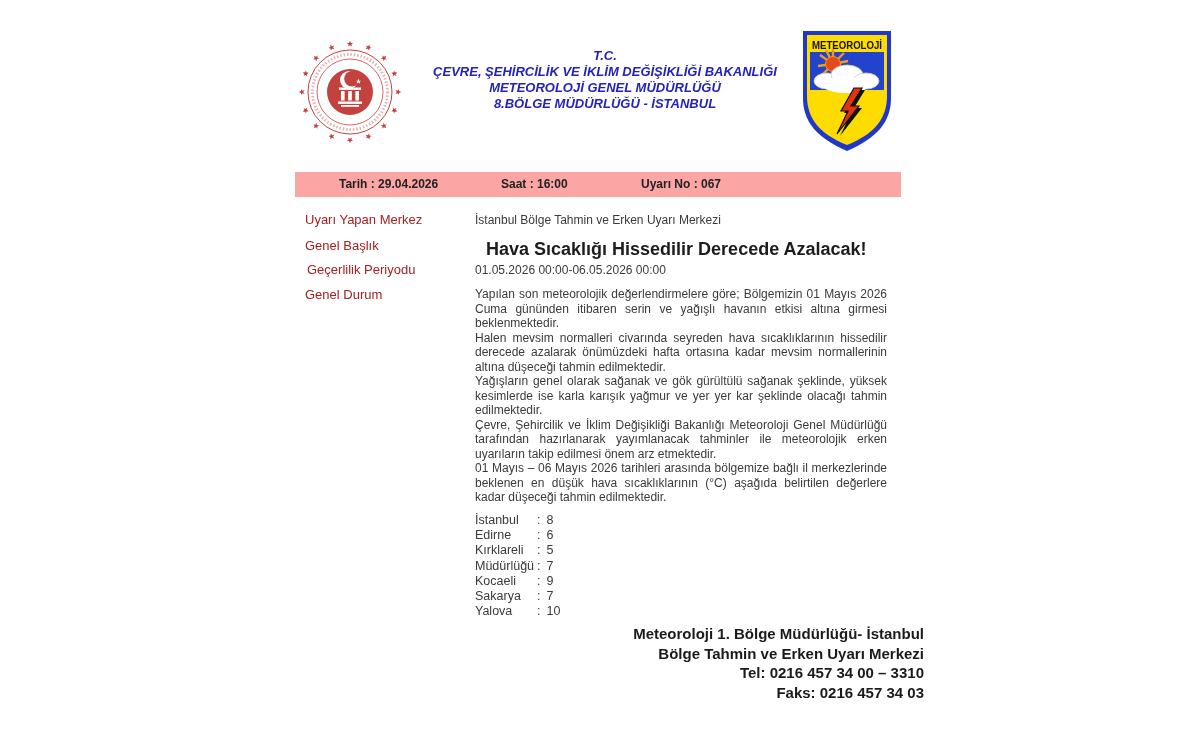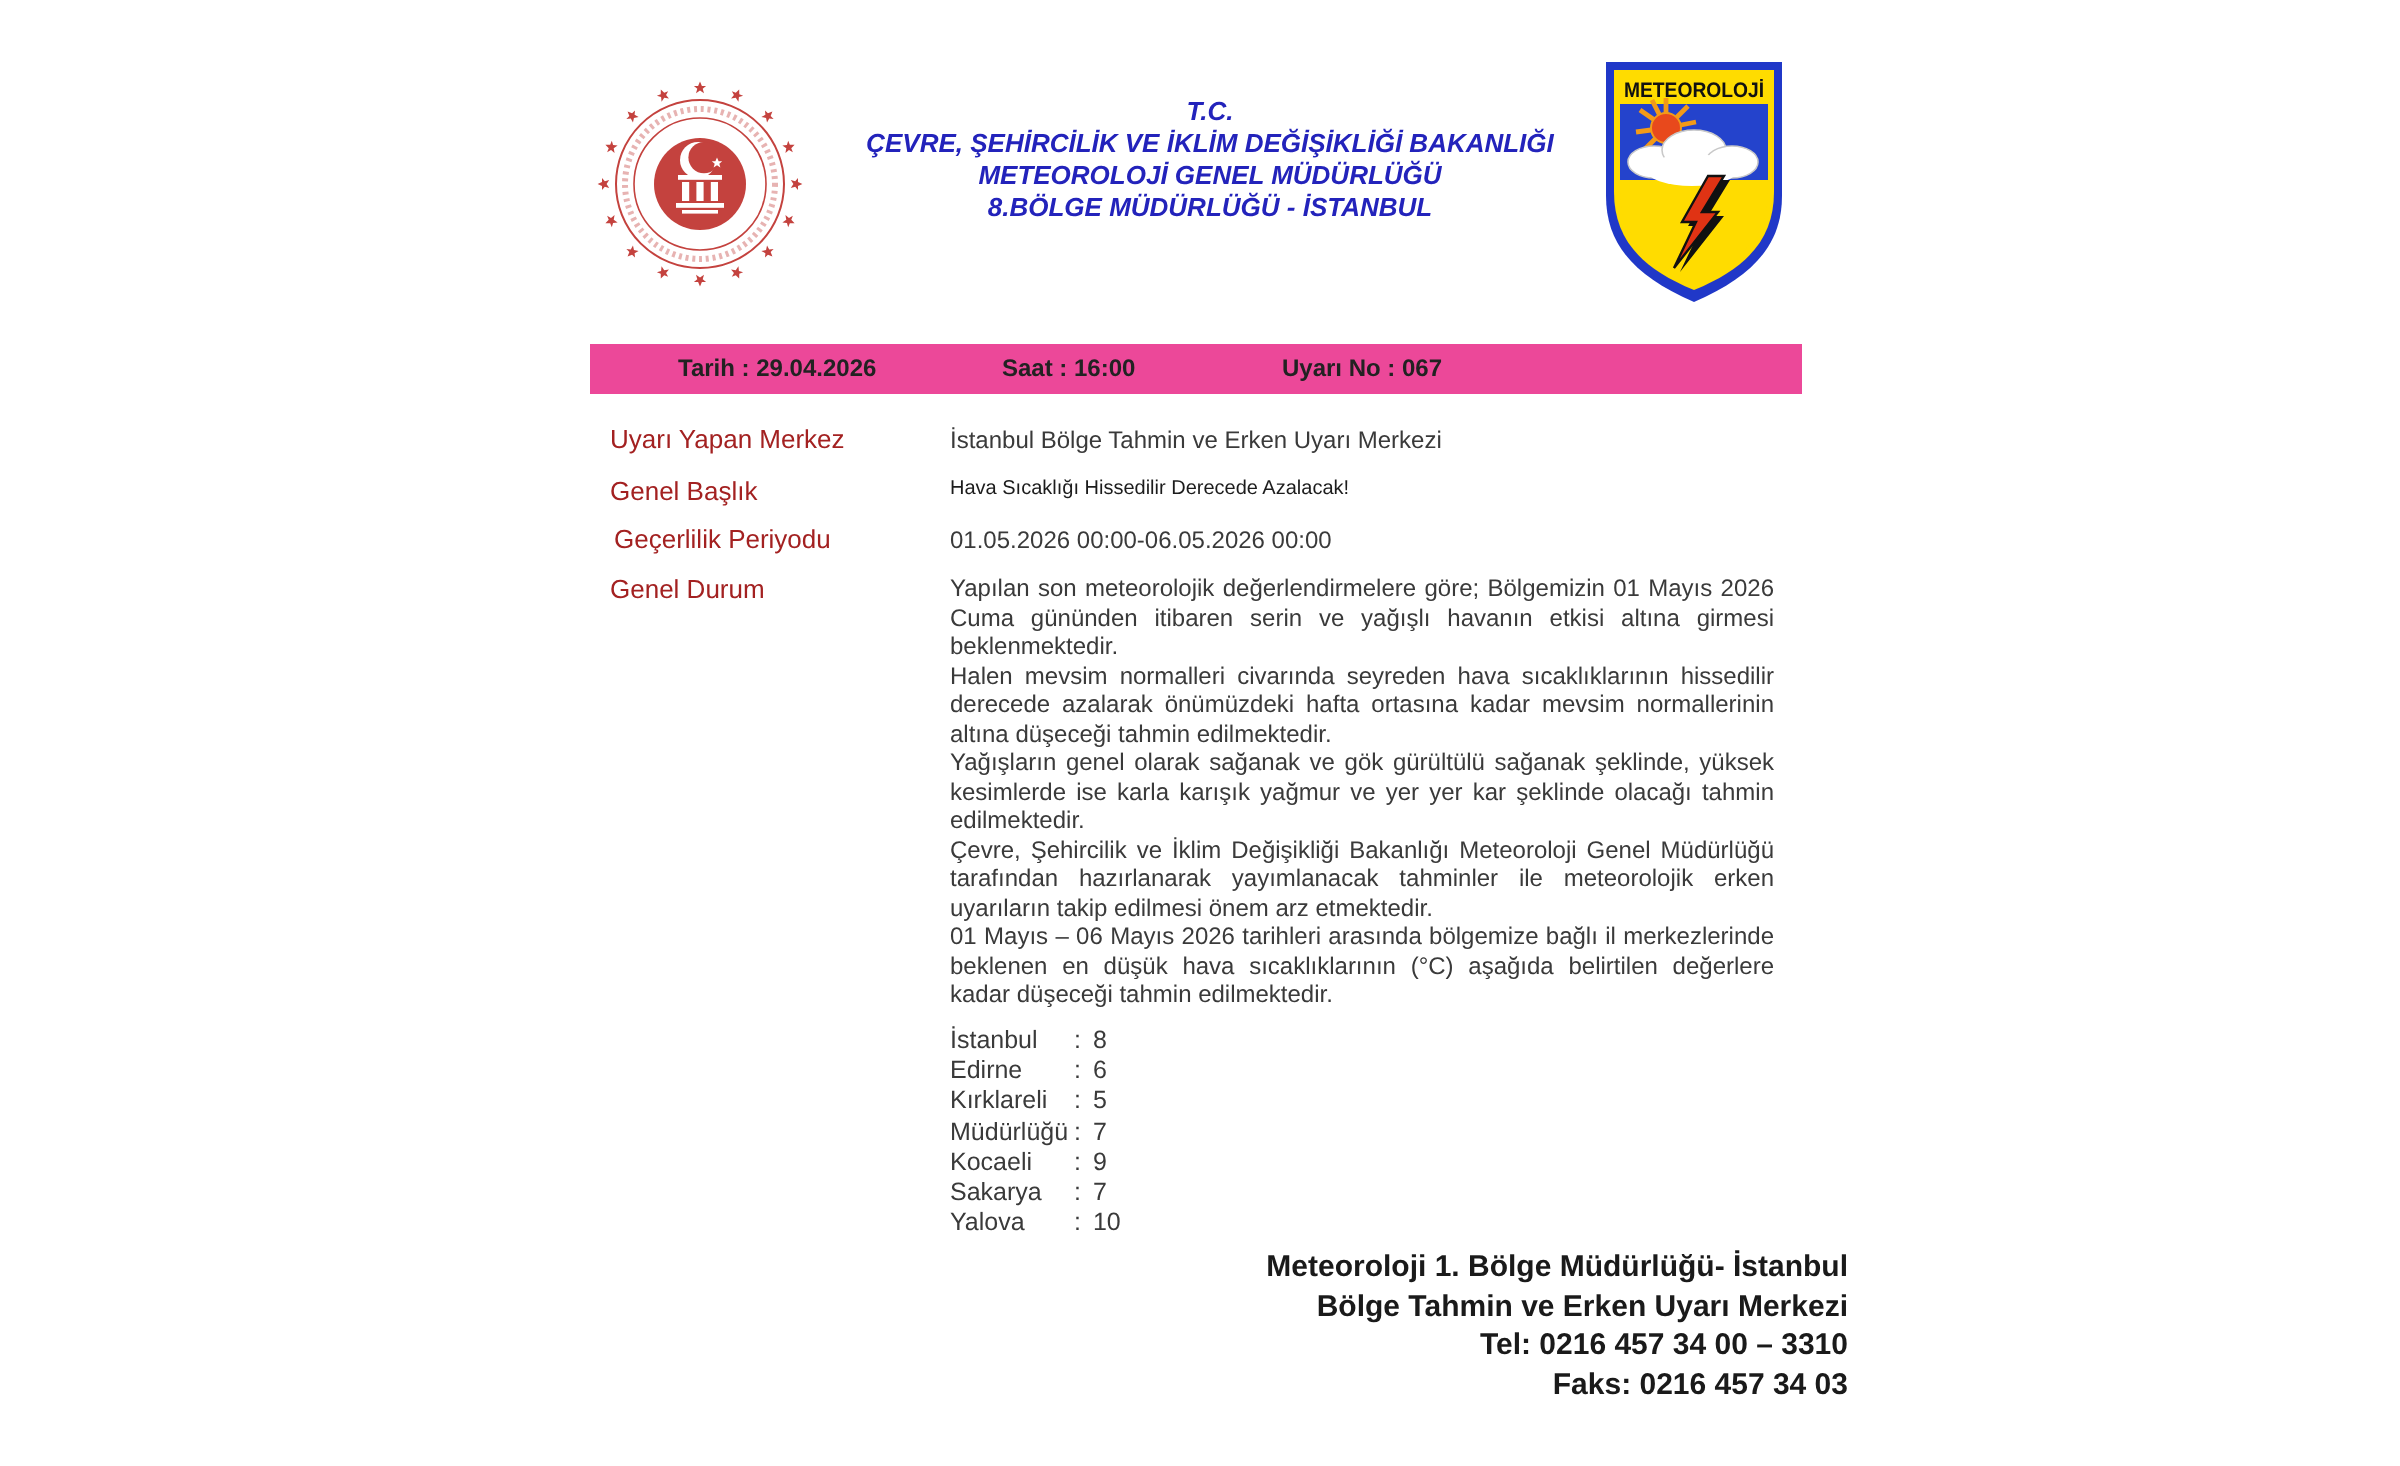--- a/index.html
+++ b/index.html
@@ -19,40 +19,40 @@
     position: absolute; left: 350px; top: 48px; width: 510px;
     text-align: center; font-weight: bold; color: #2323bb;
     font-size: 13px; line-height: 16px; font-style: italic;
   }
   .shield { position: absolute; left: 797px; top: 28px; width: 100px; height: 128px; }
   .shield text { font-family: "Liberation Sans", sans-serif; font-weight: bold; }
 
   
   .info-bar {
     position: absolute; left: 295px; top: 172px; width: 606px; height: 25px;
-    background: #ec4899;
+    background: #fca5a5;
   }
   .info-bar span {
     position: absolute; top: 0; line-height: 25px;
     font-size: 12px; font-weight: bold; color: #222222; white-space: nowrap;
   }
   .info-date { left: 44px; }
   .info-time { left: 206px; }
   .info-no   { left: 346px; }
 
   
   .field-label {
     position: absolute; left: 305px;
     font-size: 13px; font-weight: normal; color: #a32121; white-space: nowrap;
   }
   .field-value {
     position: absolute; left: 475px;
     font-size: 12px; color: #3a3a3a; white-space: nowrap;
   }
-  .field-value.bold-title { font-weight: normal; color: #1c1c1c; font-size: 10px; }
+  .field-value.bold-title { font-weight: bold; color: #1c1c1c; font-size: 18px; margin-left: 11px; }
 
   .paragraphs {
     position: absolute; left: 475px; top: 287px; width: 412px;
     font-size: 12px; line-height: 14.5px; color: #3a3a3a;
     text-align: justify;
   }
   .paragraphs p { margin: 0; }
 
   
   .temp-list {

